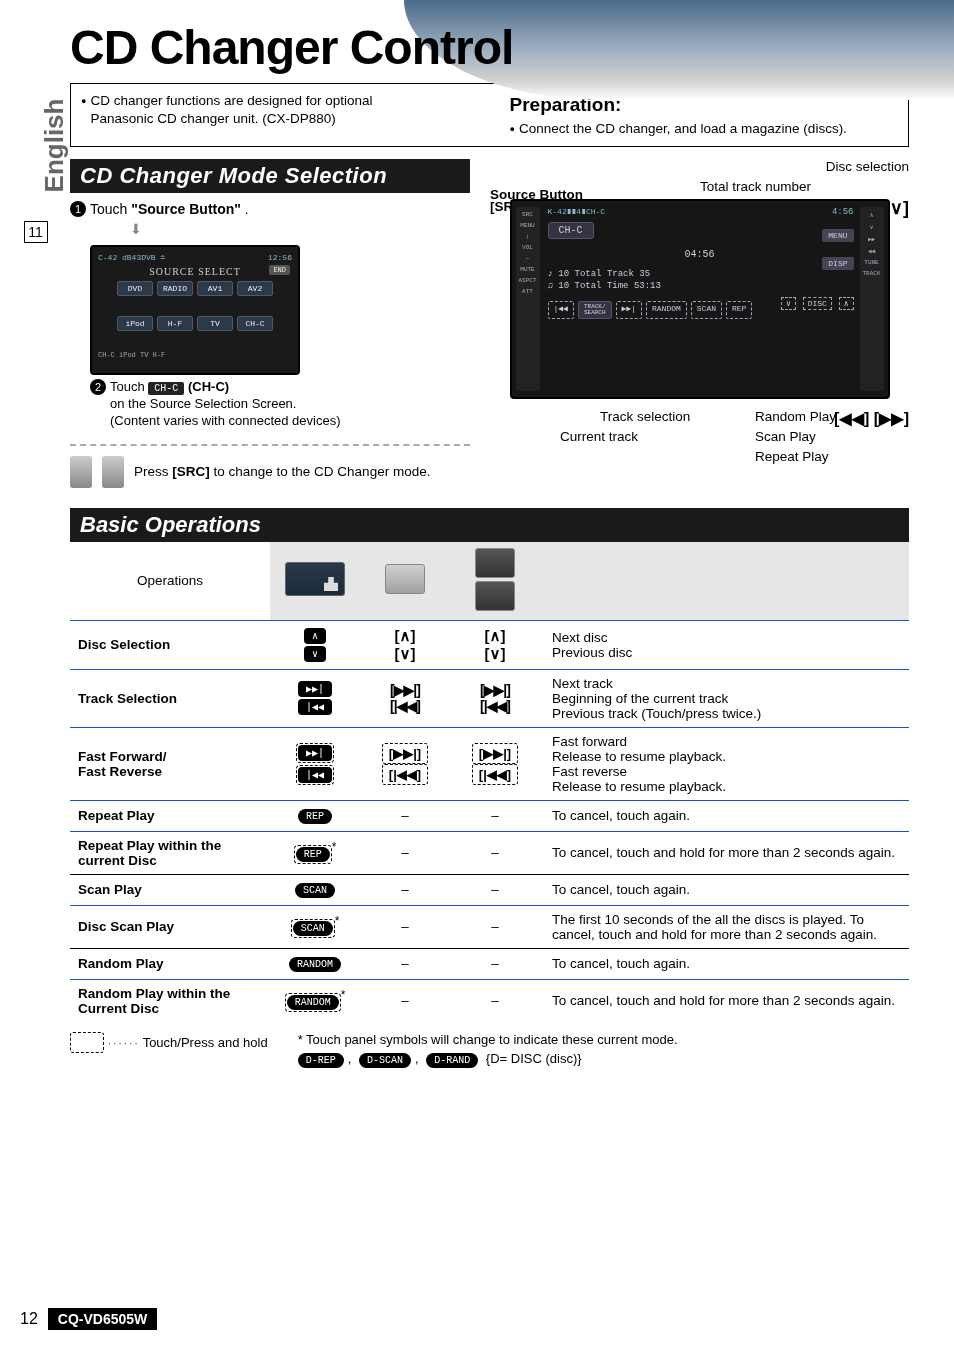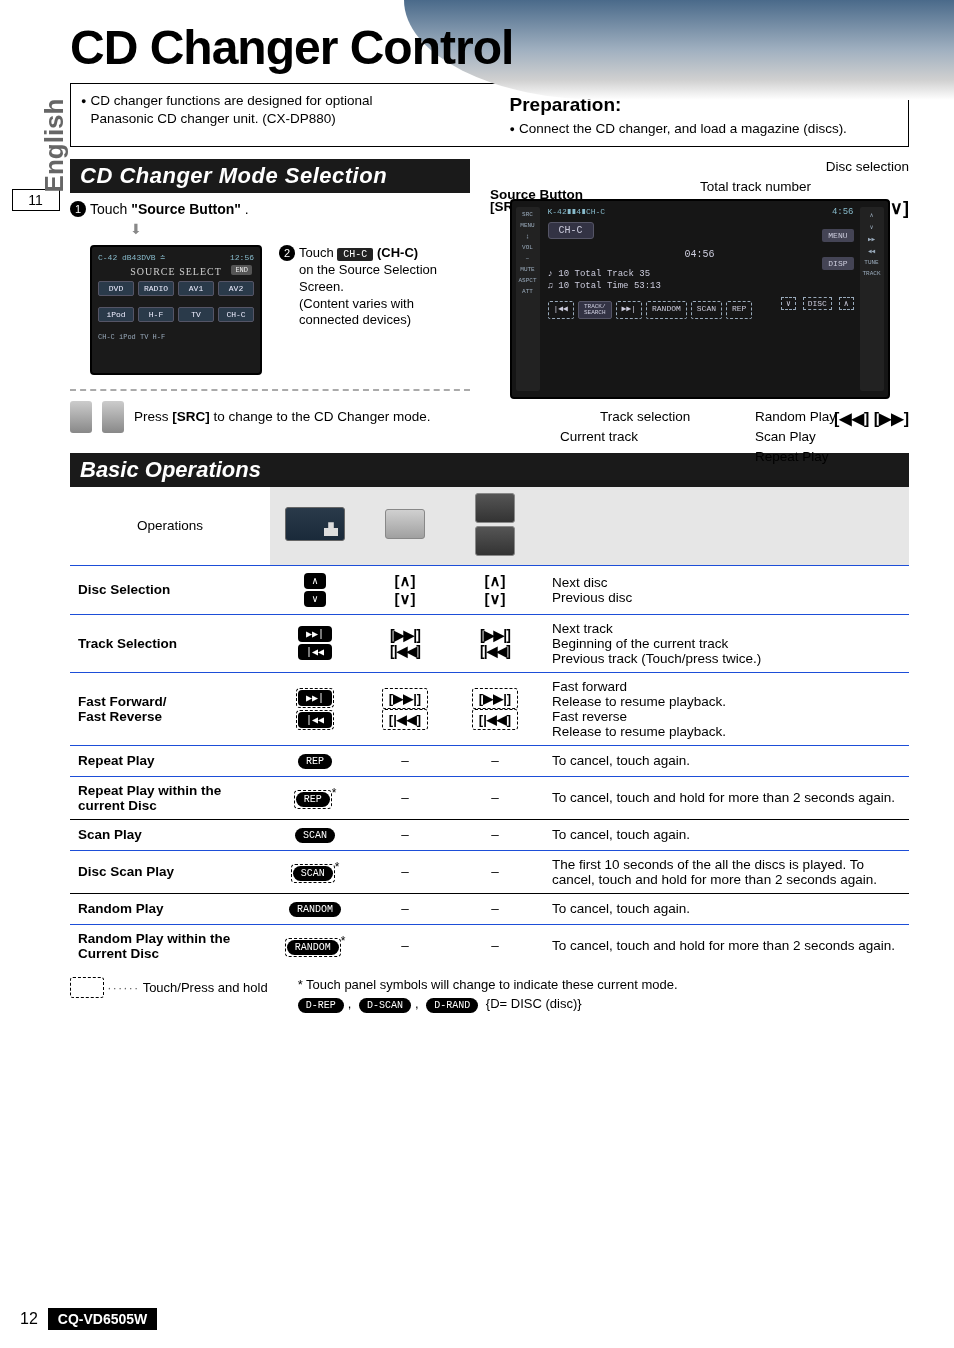--- a/index.html
+++ b/index.html
@@ -46,23 +46,23 @@
     transform-origin: center;
     font-family: "Arial Black", Arial, sans-serif;
     font-size: 26px;
     font-weight: 900;
     color: #666;
     display: inline-block;
     margin-top: 40px;
   }
   .side-box {
     border: 1px solid #000;
-    width: 48px; height: 22px;
+    width: 24px; height: 22px;
     line-height: 20px;
-    margin: 28px auto 0;
+    margin: 60px auto 0;
     font-size: 14px;
     background: #fff;
   }
   .top-box {
     border: 1px solid #000;
     padding: 8px 10px;
     display: flex;
     gap: 40px;
     margin-bottom: 12px;
   }
@@ -91,35 +91,35 @@
     background: #000; color: #fff;
     border-radius: 50%;
     font-size: 11px;
     align-items: center; justify-content: center;
     margin-right: 4px;
     flex-shrink: 0;
   }
   .step { font-size: 14px; display: flex; align-items: flex-start; }
   .bold { font-weight: 700; }
 
-  .screen-block { display: flex; gap: 17px; margin: 8px 0 14px 20px; }
+  .screen-block { display: flex; gap: 4px; margin: 8px 0 14px 20px; flex-direction: column; }
   .device-screen {
     width: 210px; height: 130px;
     background: #1a1a1a;
     border: 2px solid #000;
     border-radius: 4px;
     padding: 6px;
     color: #cfcfcf;
     font-family: "Courier New", monospace;
     font-size: 10px;
     position: relative;
   }
   .ds-top { font-size: 8px; color: #8bc; display: flex; justify-content: space-between; margin-bottom: 4px; }
   .ds-title { color: #cfcfcf; font-size: 10px; letter-spacing: 1px; text-align: center; margin-bottom: 4px; font-family: Liberation Serif, serif; }
-  .ds-row { display: flex; gap: 4px; margin-bottom: 11px; justify-content: center; }
+  .ds-row { display: flex; gap: 4px; margin-bottom: 20px; justify-content: center; }
   .ds-btn {
     background: #2a3a4a;
     border: 1px solid #556;
     color: #eef;
     font-size: 8px;
     padding: 2px 4px;
     border-radius: 2px;
     min-width: 36px;
     text-align: center;
   }

